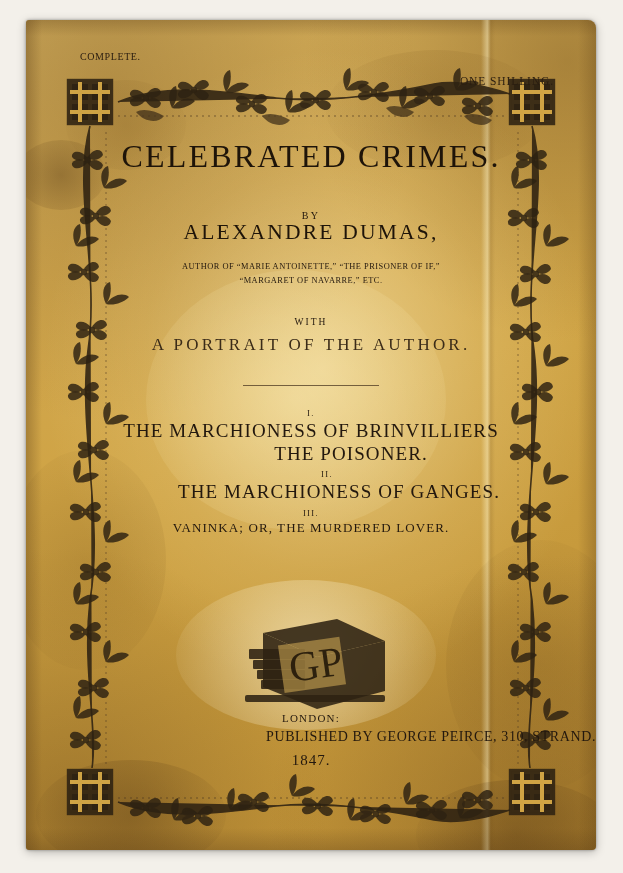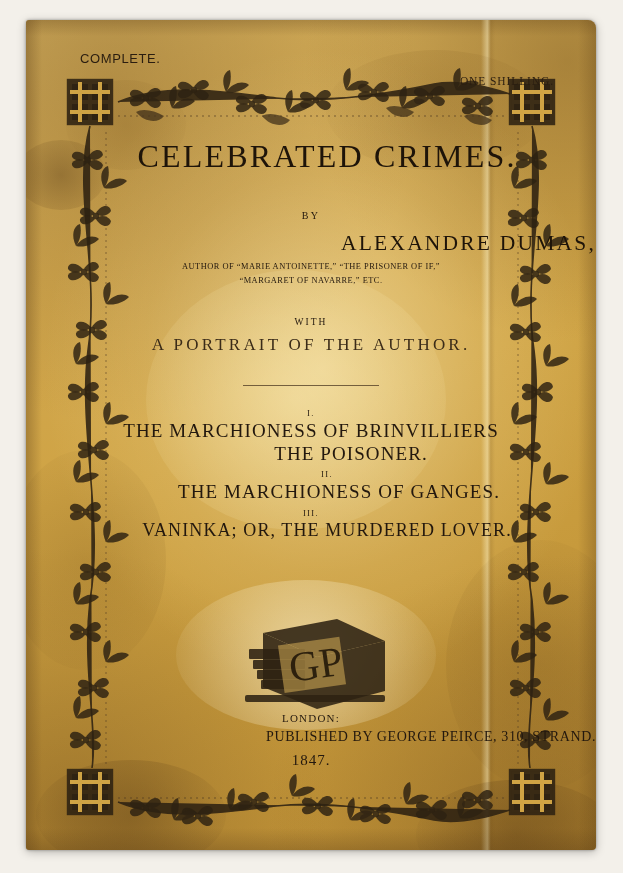--- a/index.html
+++ b/index.html
@@ -94,58 +94,56 @@
     width: 100%;
     left: 0;
     text-transform: uppercase;
     line-height: 1.2;
   }
 
   #complete-label {
     position: absolute;
     left: 54px;
     top: 31px;
-    font-size: 13px;
+    font-size: 10px;
     letter-spacing: 0.6px;
     color: #2a1d10;
     text-transform: uppercase;
-    font-family: Liberation Sans, sans-serif;
+    font-family: Liberation Serif, serif;
   }
   #price-label {
     position: absolute;
     right: 42px;
     top: 55px;
     font-size: 11.5px;
     letter-spacing: 0.9px;
     color: #2a1d10;
     text-transform: uppercase;
     font-family: "Liberation Serif", serif;
   }
 
   #main-title {
     top: 117px;
     font-size: 32px;
     letter-spacing: 2.2px;
     font-family: "Liberation Serif", serif;
     color: #1e1409;
-    padding-left: 16px;
   }
 
   #by-label {
     top: 190px;
     font-size: 10px;
     letter-spacing: 2.2px;
   }
 
   #author {
-    top: 211px;
+    top: 200px;
     font-size: 21.5px;
     letter-spacing: 2.2px;
     color: #1e1409;
-    text-align: right;
   }
 
   #author-works-1 {
     top: 242px;
     font-size: 8.4px;
     letter-spacing: 0.5px;
   }
   #author-works-2 {
     top: 256px;
     font-size: 8.4px;
@@ -195,23 +193,22 @@
   #num-2 { top: 449px; padding-left: 16px; }
   #content-2 {
     top: 461px;
     font-size: 19px;
     letter-spacing: 1.1px;
     margin-left: 28px;
   }
   #num-3 { top: 488px; }
   #content-3 {
     top: 500px;
-    font-size: 18px;
+    font-size: 13px;
     letter-spacing: 1.1px;
-    margin-left: 16px;
   }
 
   #imprint-city {
     top: 692px;
     font-size: 11px;
     letter-spacing: 1.2px;
   }
   #imprint-pub {
     top: 709px;
     font-size: 14px;

